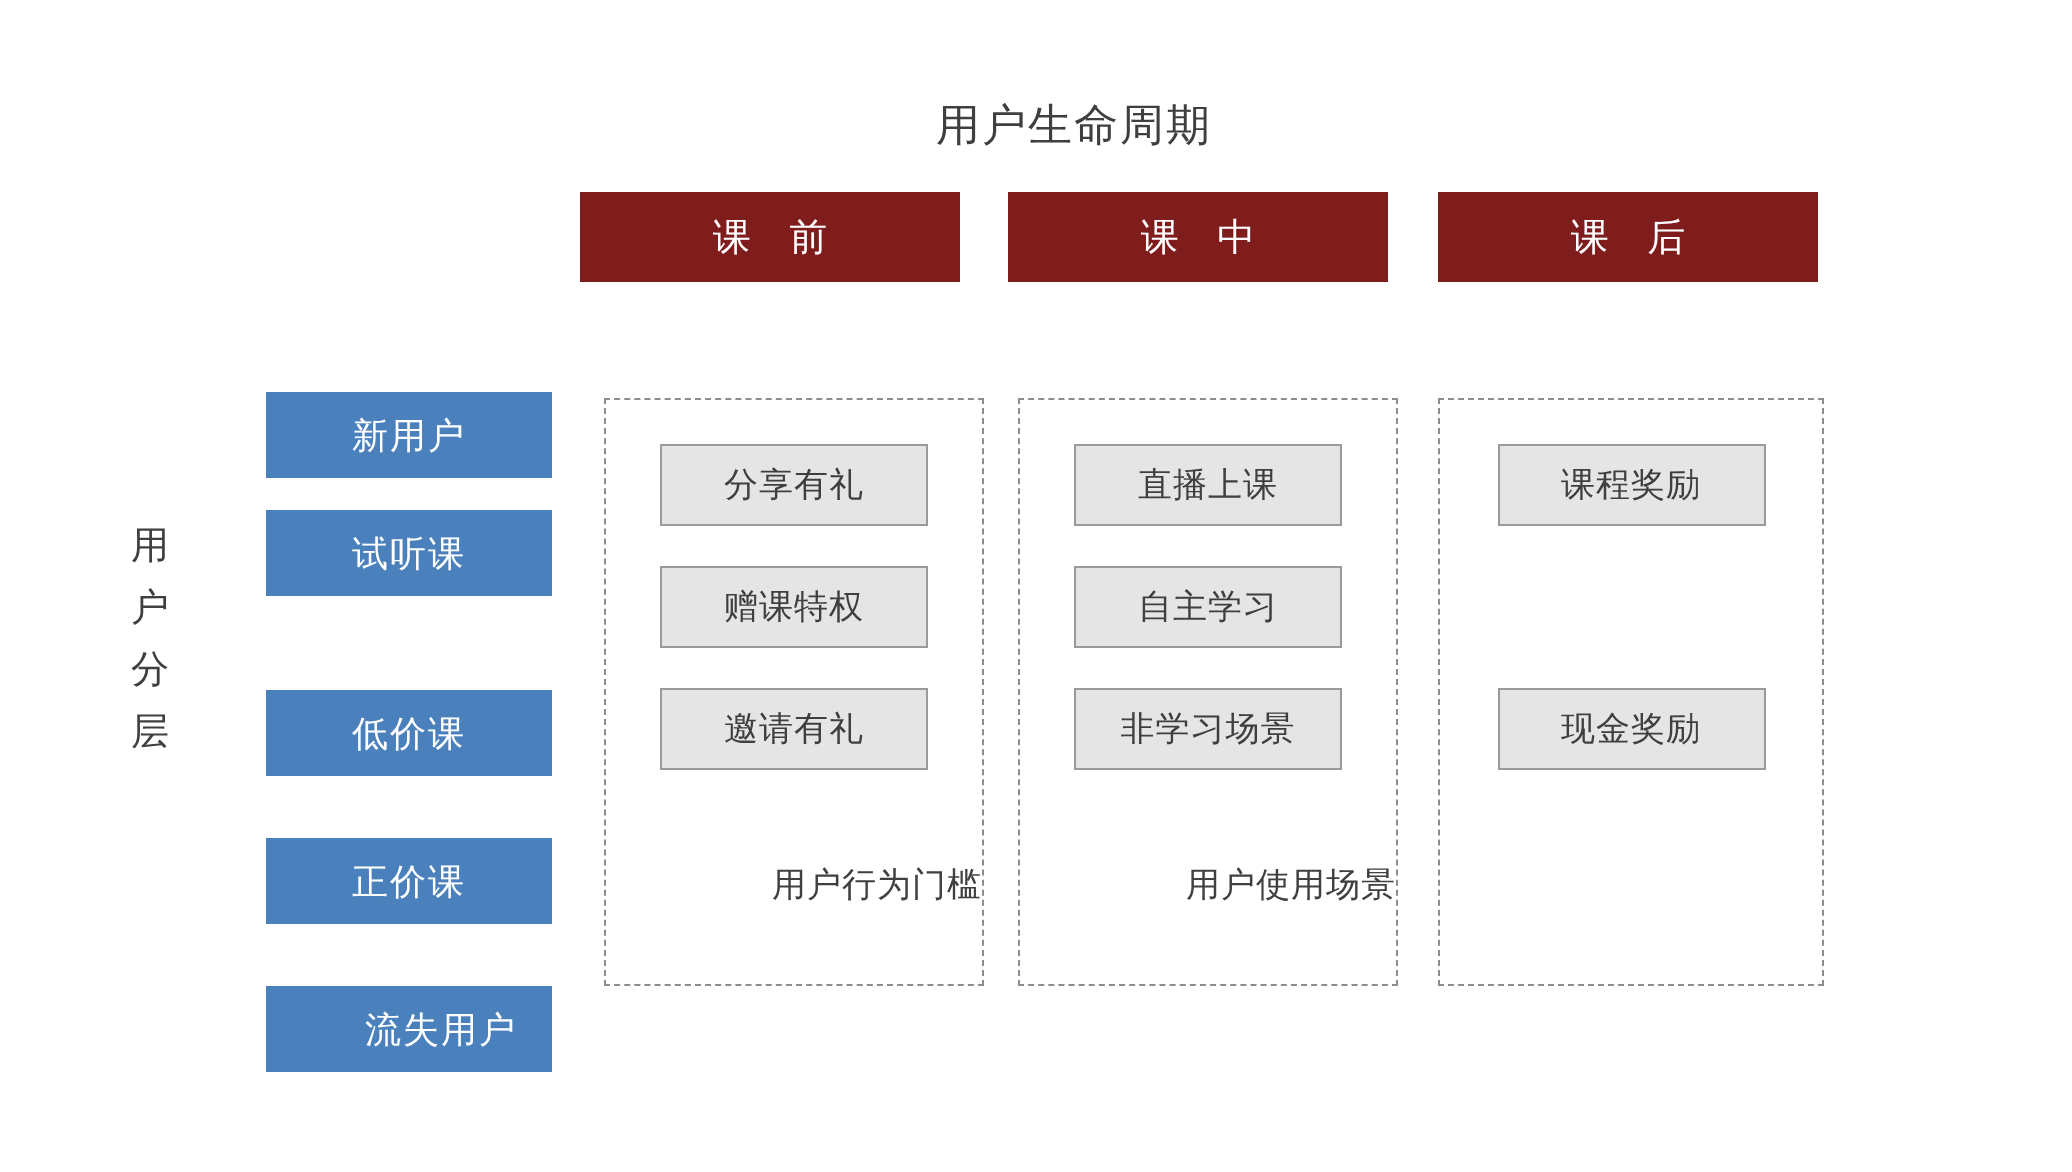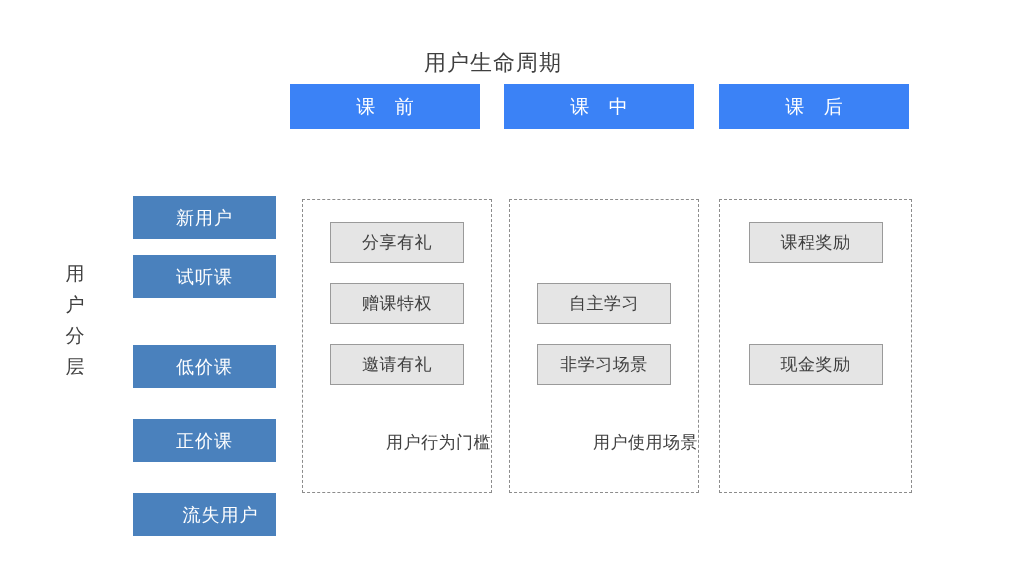--- a/index.html
+++ b/index.html
@@ -21,28 +21,29 @@
     position: absolute;
     left: 0;
     top: 48px;
     width: 986px;
     text-align: center;
     font-size: 22px;
     line-height: 30px;
     color: #3f3f3f;
     letter-spacing: 1px;
     white-space: nowrap;
+    padding-left: 44px;
   }
 
   
   .phase-bar {
     position: absolute;
-    top: 84px;
+    top: 96px;
     height: 45px;
-    background: #3b82f6;
+    background: #7f1d1d;
     color: #ffffff;
     font-size: 19px;
     letter-spacing: 7px;
     text-indent: 7px;
     display: flex;
     align-items: center;
     justify-content: center;
     box-sizing: border-box;
   }
   .phase-bar.p0 { left: 290px;  width: 190px; }
@@ -153,20 +154,21 @@
 <div class="segment-bar s4">流失用户</div>
 
 <div class="phase-column c0">
   <div class="item-box i0">分享有礼</div>
   <div class="item-box i1">赠课特权</div>
   <div class="item-box i2">邀请有礼</div>
   <div class="column-caption">用户行为门槛</div>
 </div>
 
 <div class="phase-column c1">
+  <div class="item-box i0">直播上课</div>
   <div class="item-box i2">非学习场景</div>
   <div class="item-box i1">自主学习</div>
   <div class="column-caption">用户使用场景</div>
 </div>
 
 <div class="phase-column c2">
   <div class="item-box i0">课程奖励</div>
   <div class="item-box i2">现金奖励</div>
 </div>
 

